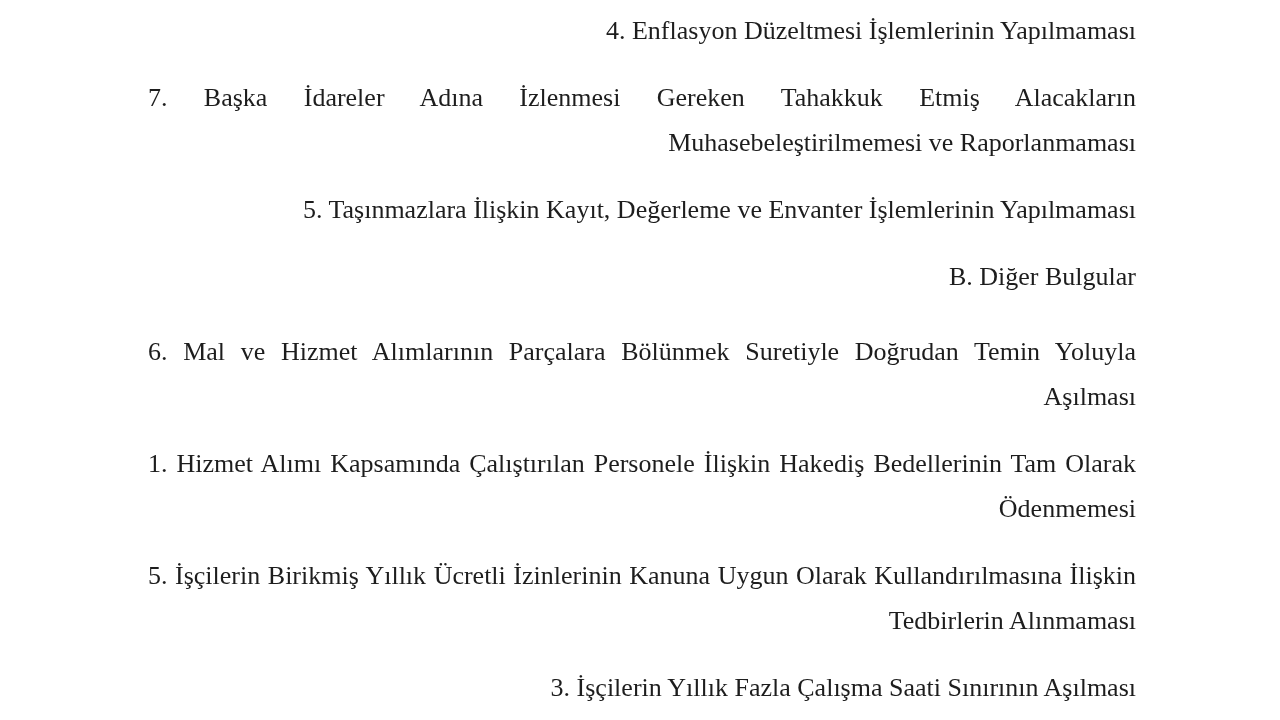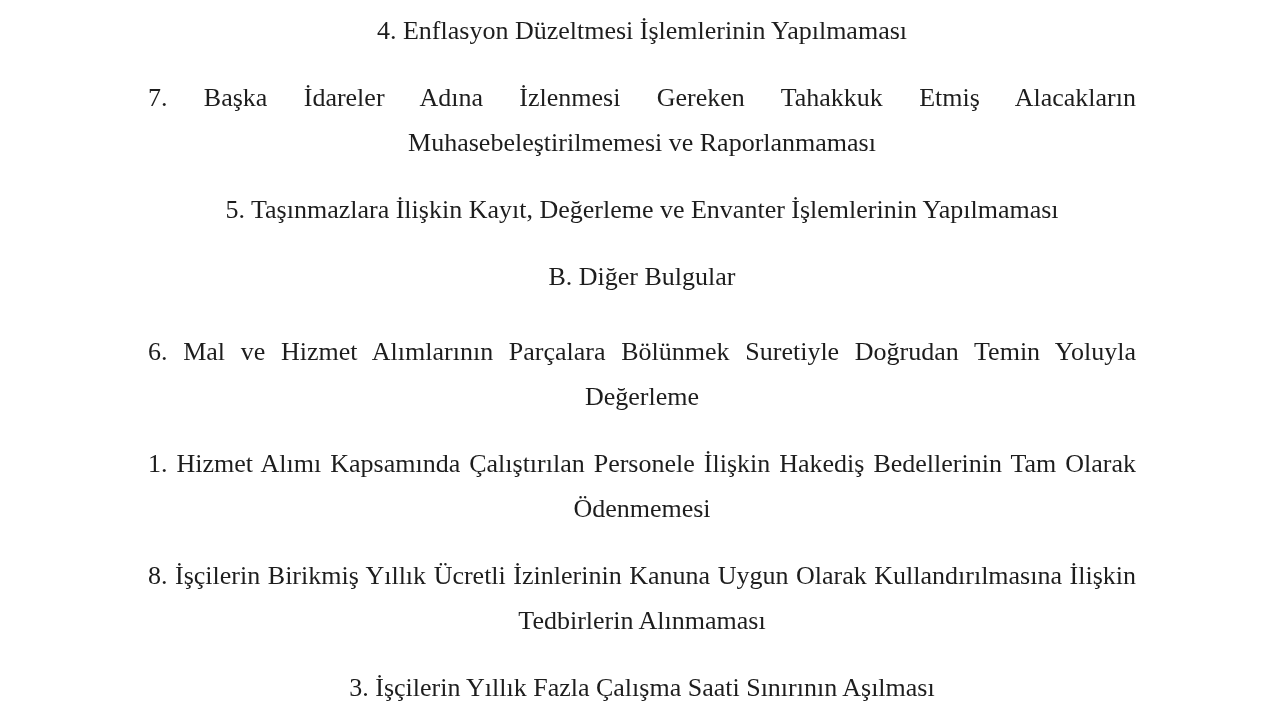--- a/index.html
+++ b/index.html
@@ -24,21 +24,21 @@
     color: #1d1d1d;
   }
   .paragraph {
     margin: 0 0 22px 0;
   }
   .paragraph.heading {
     font-weight: normal;
     margin-bottom: 30px;
   }
   .line {
-    text-align: center;
+    text-align: right;
   }
   
   .line.stretched {
     text-align: justify;
     text-align-last: justify;
   }
 </style>
 </head>
 <body>
 
@@ -52,27 +52,27 @@
         <div class="line">Muhasebeleştirilmemesi ve Raporlanmaması</div>
       </div>
       <div class="paragraph">
         <div class="line">5. Taşınmazlara İlişkin Kayıt, Değerleme ve Envanter İşlemlerinin Yapılmaması</div>
       </div>
       <div class="paragraph heading">
         <div class="line">B. Diğer Bulgular</div>
       </div>
       <div class="paragraph">
         <div class="line stretched">6. Mal ve Hizmet Alımlarının Parçalara Bölünmek Suretiyle Doğrudan Temin Yoluyla</div>
-        <div class="line">Değerleme</div>
+        <div class="line">Aşılması</div>
       </div>
       <div class="paragraph">
         <div class="line stretched">1. Hizmet Alımı Kapsamında Çalıştırılan Personele İlişkin Hakediş Bedellerinin Tam Olarak</div>
         <div class="line">Ödenmemesi</div>
       </div>
       <div class="paragraph">
-        <div class="line stretched">8. İşçilerin Birikmiş Yıllık Ücretli İzinlerinin Kanuna Uygun Olarak Kullandırılmasına İlişkin</div>
+        <div class="line stretched">5. İşçilerin Birikmiş Yıllık Ücretli İzinlerinin Kanuna Uygun Olarak Kullandırılmasına İlişkin</div>
         <div class="line">Tedbirlerin Alınmaması</div>
       </div>
       <div class="paragraph">
         <div class="line">3. İşçilerin Yıllık Fazla Çalışma Saati Sınırının Aşılması</div>
       </div>
     </div>
 </main>
 
 </body></html>

